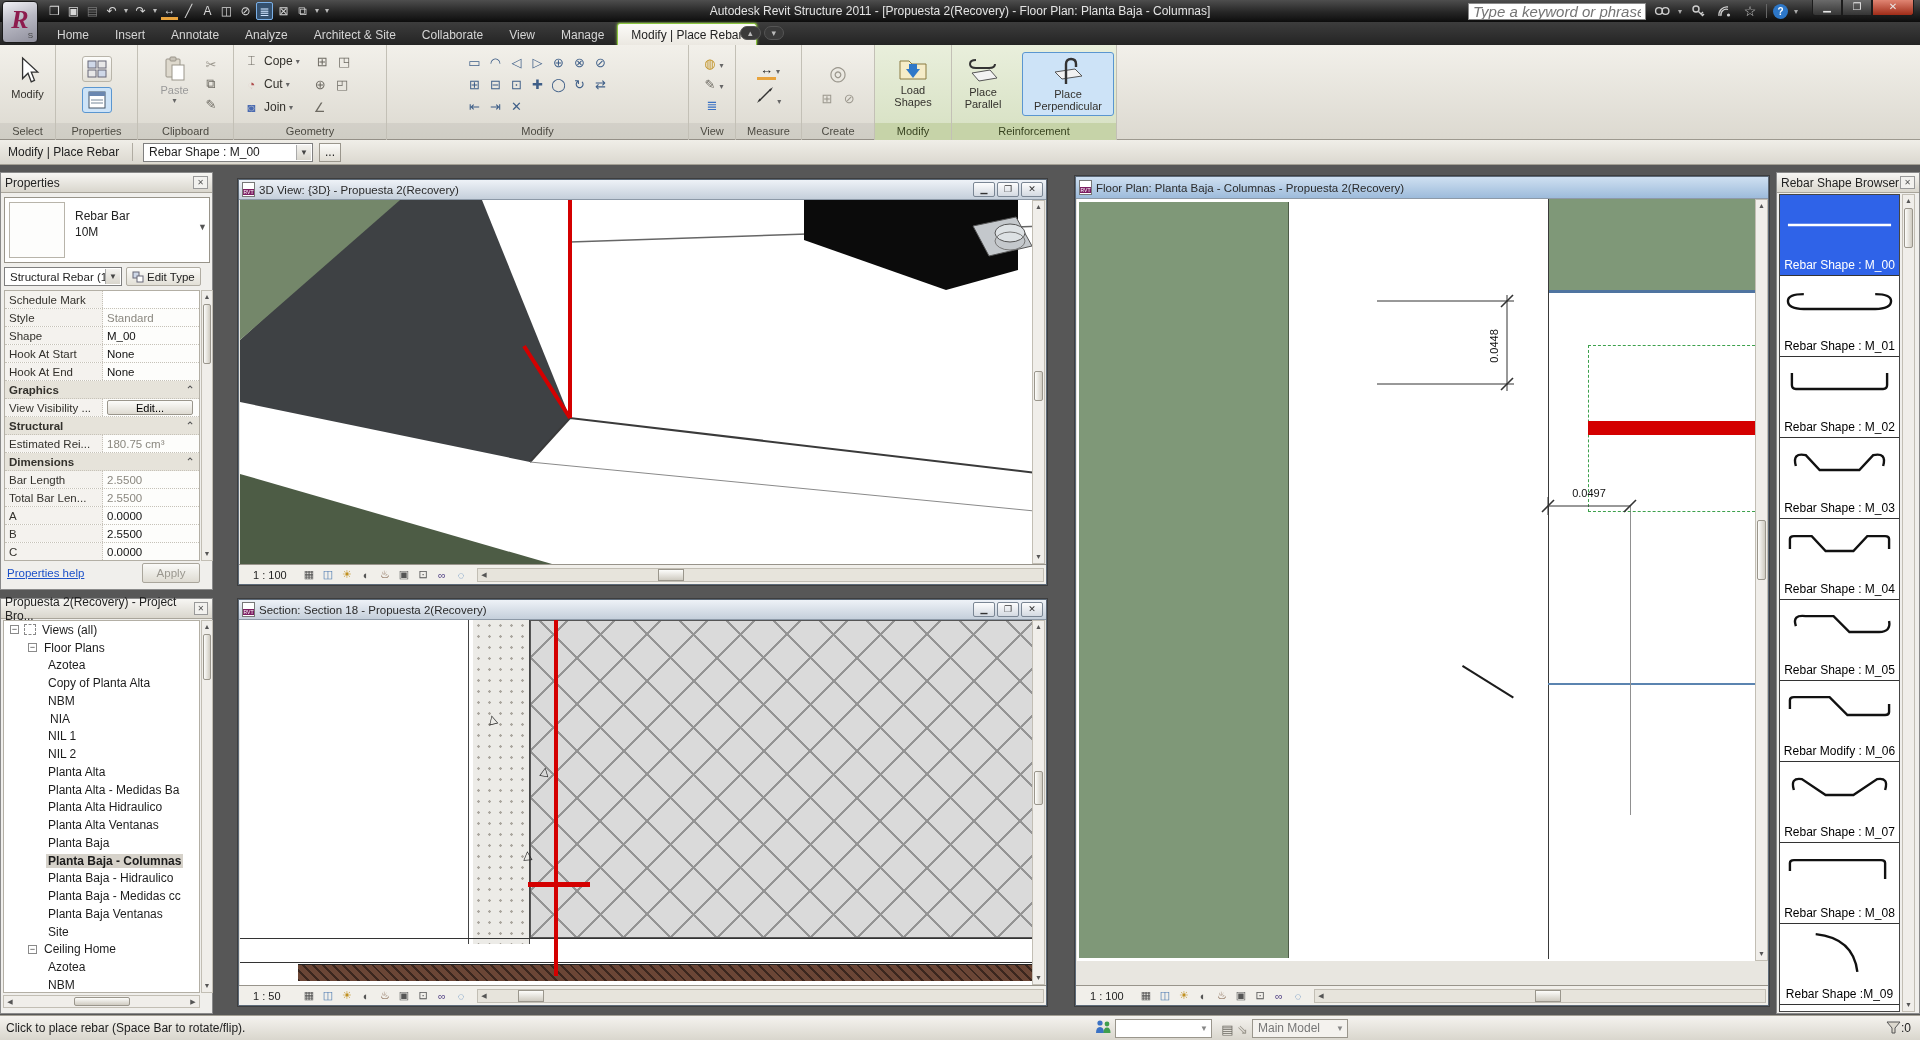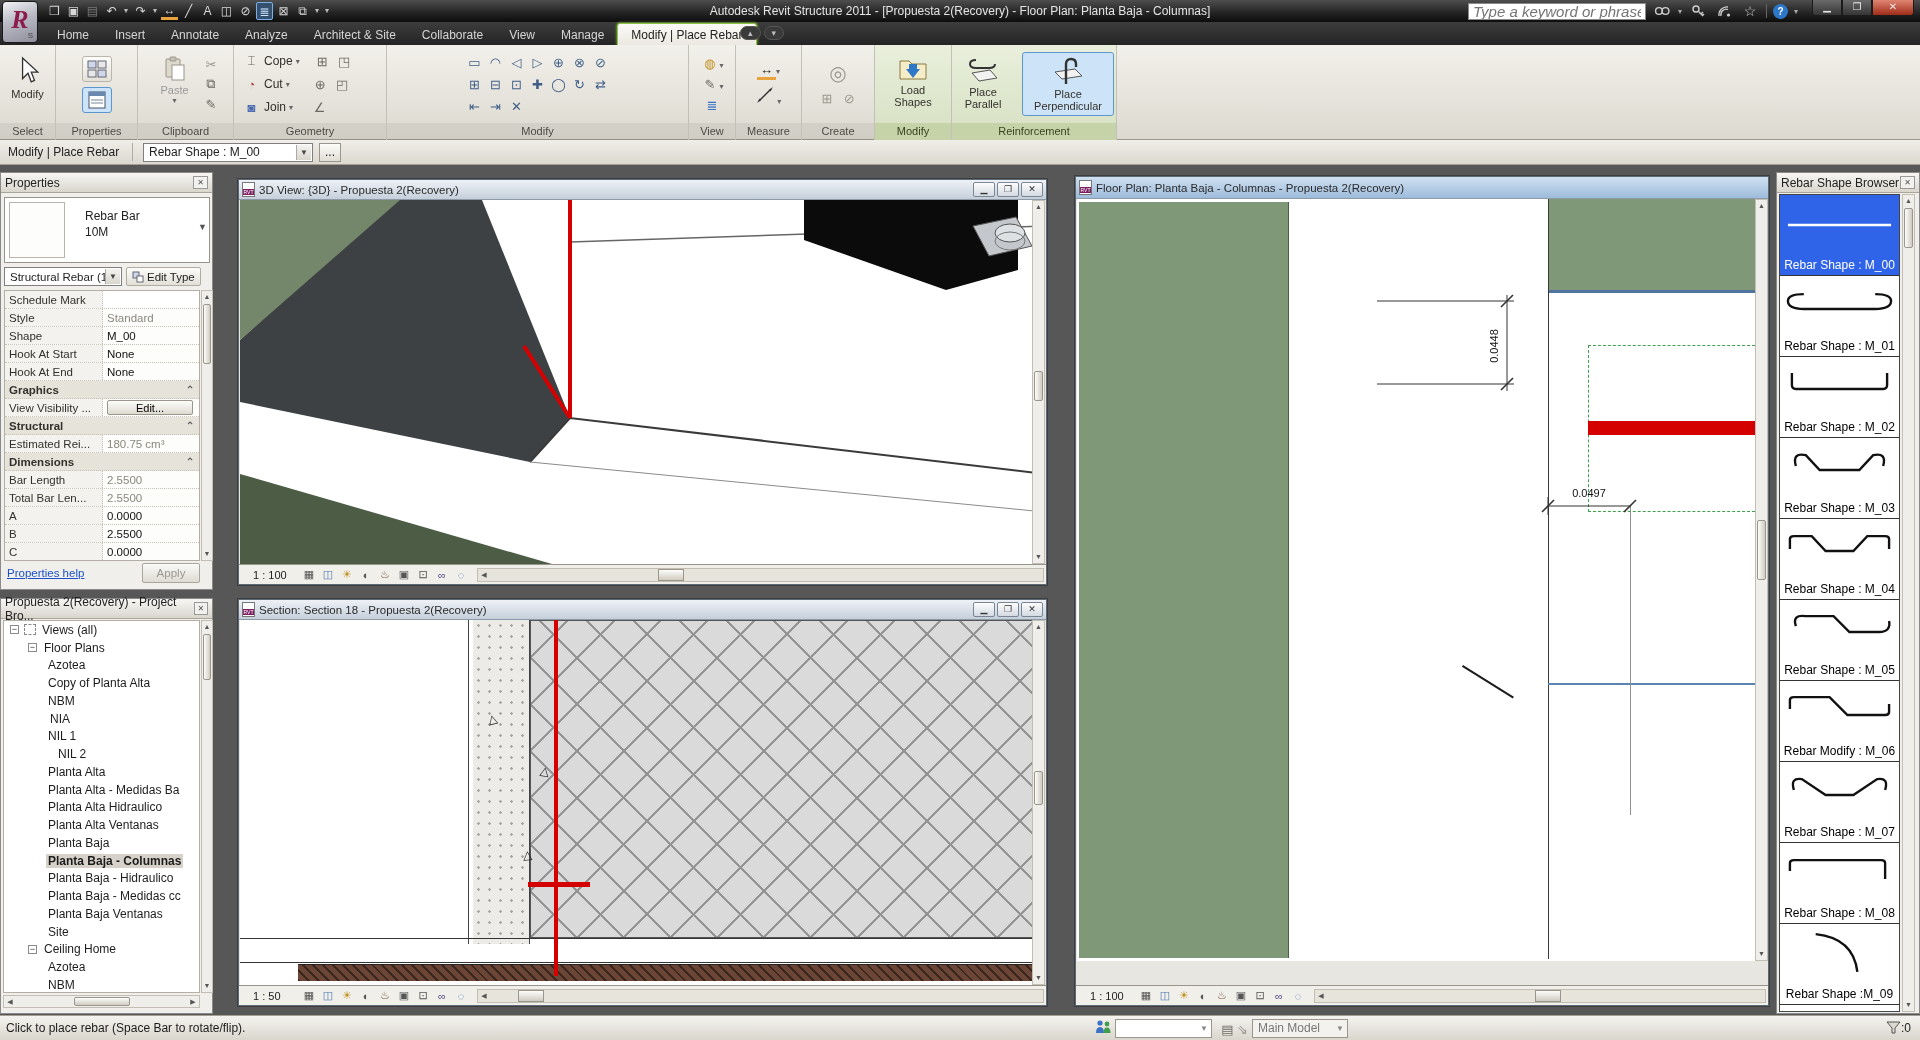--- a/index.html
+++ b/index.html
@@ -82,21 +82,21 @@
   
   .palette{background:#f0efec;border:1px solid #8a8a8a;}
   .pal-title{height:20px;background:linear-gradient(#f7f6f3,#d9d6cd);border-bottom:1px solid #a9a59b;
              display:flex;align-items:center;padding:0 4px;font-size:12px;color:#222;}
   .pal-close{margin-left:auto;width:15px;height:13px;border:1px solid #999;background:#f2f1ee;font-size:8px;
              line-height:11px;text-align:center;color:#555;cursor:pointer;}
   #props{left:0;top:172px;width:213px;height:418px;}
   #type-selector{position:absolute;left:3px;top:24px;width:206px;height:66px;background:#fff;border:1px solid #989democ;}
   #type-selector{border:1px solid #98948a;}
   #type-preview{position:absolute;left:4px;top:4px;width:56px;height:56px;border:1px solid #b8b4aa;background:#fdfdfc;}
-  #type-text{position:absolute;left:80px;top:10px;line-height:16px;color:#222;}
+  #type-text{position:absolute;left:70px;top:10px;line-height:16px;color:#222;}
   #type-dd{position:absolute;right:2px;top:24px;color:#555;font-size:9px;cursor:pointer;}
   #filter-row{position:absolute;left:3px;top:94px;width:206px;height:20px;display:flex;gap:4px;}
   #edit-type-btn{display:flex;align-items:center;gap:3px;height:19px;border:1px solid #b0aca2;border-radius:2px;
                  background:linear-gradient(#fcfcfa,#e2dfd6);padding:0 5px;cursor:pointer;}
   #prop-grid{position:absolute;left:3px;top:117px;width:196px;height:271px;background:#fdfdfb;border:1px solid #b3afa5;overflow:hidden;}
   .prow{display:flex;height:18px;border-bottom:1px dotted #c6c2b8;font-size:11.5px;align-items:center;}
   .prow .plab{width:98px;padding-left:4px;color:#33312c;border-right:1px dotted #c6c2b8;height:100%;display:flex;align-items:center;background:#f4f2ee;}
   .prow .pval{flex:1;padding-left:4px;color:#111;height:100%;display:flex;align-items:center;}
   .prow .pval.ro{color:#8a877f;}
   .prow .pval.input{background:#fff;}
@@ -567,21 +567,21 @@
         </div>
         <div class="trow" style="padding-left: 42px;">
           <span class="tlab">NBM</span>
         </div>
         <div class="trow" style="padding-left: 44px;">
           <span class="tlab">NIA</span>
         </div>
         <div class="trow" style="padding-left: 42px;">
           <span class="tlab">NIL 1</span>
         </div>
-        <div class="trow" style="padding-left: 42px; margin-left: 10px;">
+        <div class="trow" style="padding-left: 42px;">
           <span class="tlab">NIL 2</span>
         </div>
         <div class="trow" style="padding-left: 42px;">
           <span class="tlab">Planta Alta</span>
         </div>
         <div class="trow" style="padding-left: 42px;">
           <span class="tlab">Planta Alta - Medidas Ba</span>
         </div>
         <div class="trow" style="padding-left: 42px;">
           <span class="tlab">Planta Alta Hidraulico</span>

